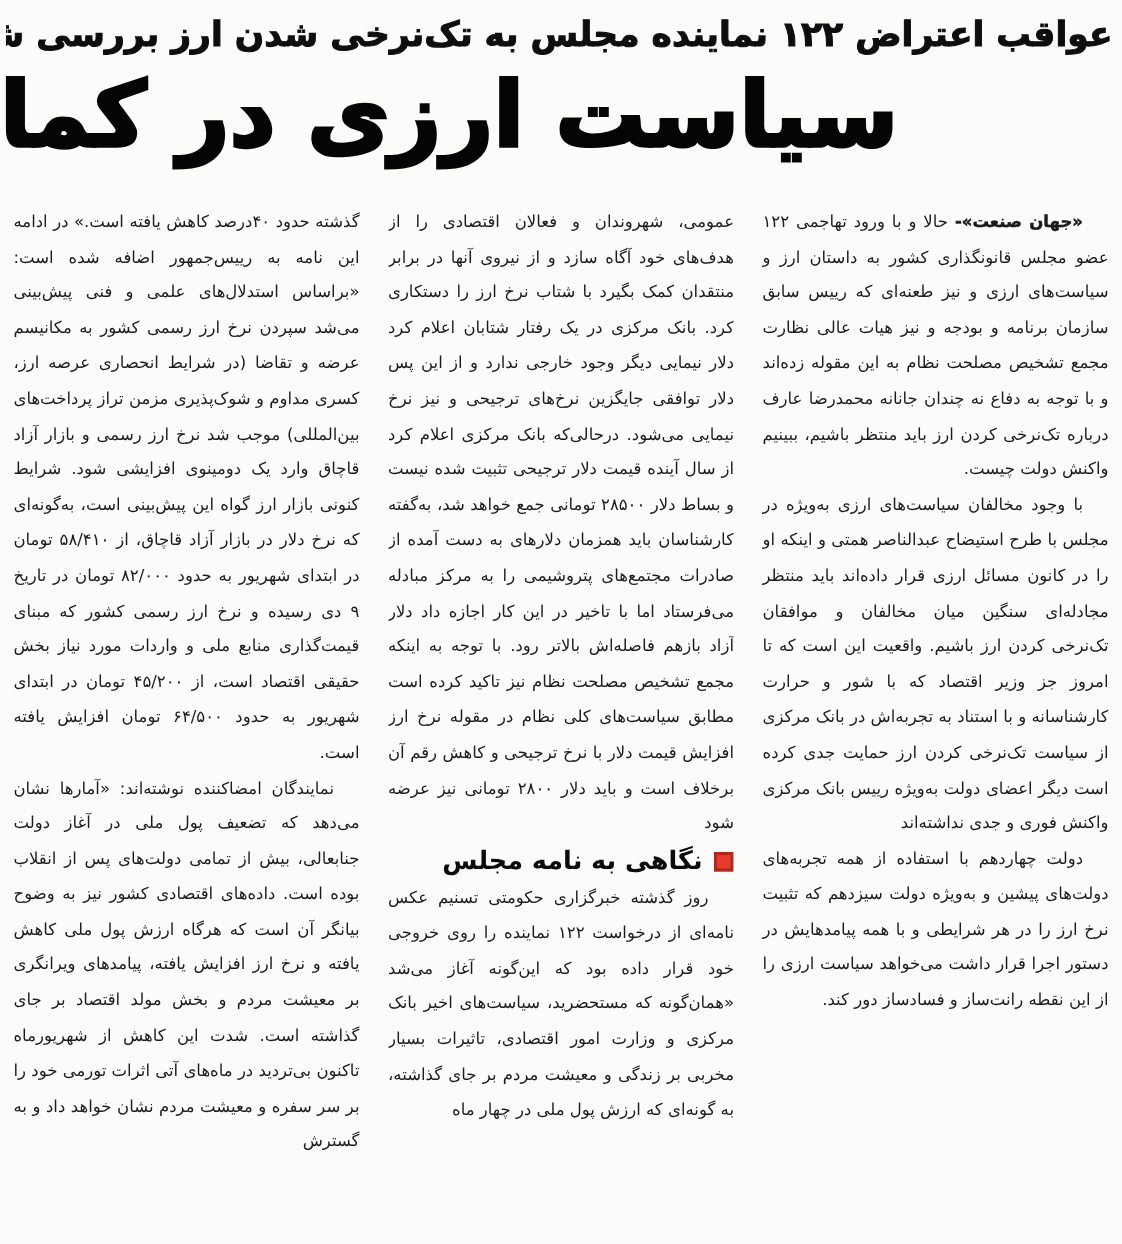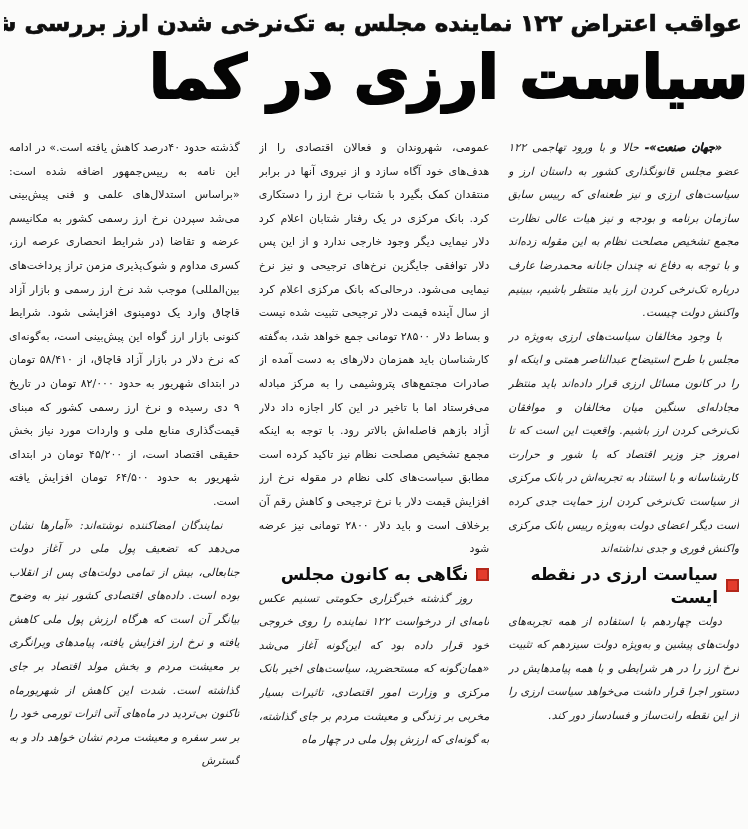--- a/index.html
+++ b/index.html
@@ -20,38 +20,38 @@
   .kicker{
     position:absolute;top:7px;right:6px;left:4px;
     text-align:right;
     font-size:23px;font-weight:bold;line-height:32px;
     white-space:nowrap;overflow:hidden;
     color:#0e0e0e;
     -webkit-text-stroke:0.7px #0e0e0e;
   }
   .headline{
     position:absolute;top:38px;left:0;right:0;margin:0;
-    text-align:right;
+    text-align:left;
     font-size:60px;line-height:78px;font-weight:bold;
     color:#050505;
     -webkit-text-stroke:2.2px #050505;
     letter-spacing:-1px;
   }
   .columns{
     position:absolute;top:136px;right:9px;left:9px;bottom:2px;
     display:flex;gap:19px;overflow:hidden;
   }
   .col{flex:1 1 0;overflow:hidden;}
   .para{
     margin:0;
     font-size:11px;line-height:23.6px;
     text-align:justify;
     color:var(--ink);
   }
-  .para.indent{text-indent:17px;font-style:italic;}
+  .para.indent{text-indent:17px;}
   .brand{font-weight:bold;-webkit-text-stroke:0.3px var(--ink);}
   .subhead{
     display:flex;align-items:center;gap:8px;
     margin:2px 0 1px;
     font-size:17px;line-height:23px;font-weight:bold;
     color:#0c0c0c;
   }
   .subhead .bullet{
     flex:0 0 auto;width:13px;height:13px;
     background:var(--accent-red);
@@ -64,33 +64,29 @@
 
 <div class="kicker">عواقب اعتراض ۱۲۲ نماینده مجلس به تک‌نرخی شدن ارز بررسی شد</div>
 
 <h1 class="headline">سیاست ارزی در کما</h1>
 
 <div class="columns">
 
   <div class="col">
     <p class="para indent"><span class="brand">«جهان صنعت»-</span> <span>حالا و با ورود تهاجمی ۱۲۲ عضو مجلس قانونگذاری کشور به داستان ارز و سیاست‌های ارزی و نیز طعنه‌ای که رییس سابق سازمان برنامه و بودجه و نیز هیات عالی نظارت مجمع تشخیص مصلحت نظام به این مقوله زده‌اند و با توجه به دفاع نه چندان جانانه محمدرضا عارف درباره تک‌نرخی کردن ارز باید منتظر باشیم، ببینیم واکنش دولت چیست.</span></p>
     <p class="para indent">با وجود مخالفان سیاست‌های ارزی به‌ویژه در مجلس با طرح استیضاح عبدالناصر همتی و اینکه او را در کانون مسائل ارزی قرار داده‌اند باید منتظر مجادله‌ای سنگین میان مخالفان و موافقان تک‌نرخی کردن ارز باشیم. واقعیت این است که تا امروز جز وزیر اقتصاد که با شور و حرارت کارشناسانه و با استناد به تجربه‌اش در بانک مرکزی از سیاست تک‌نرخی کردن ارز حمایت جدی کرده است دیگر اعضای دولت به‌ویژه رییس بانک مرکزی واکنش فوری و جدی نداشته‌اند</p>
-    <h3 class="subhead">
-      <span class="bullet"></span>
-      <span class="label">سیاست ارزی در نقطه ایست</span>
-    </h3>
     <p class="para indent">دولت چهاردهم با استفاده از همه تجربه‌های دولت‌های پیشین و به‌ویژه دولت سیزدهم که تثبیت نرخ ارز را در هر شرایطی و با همه پیامدهایش در دستور اجرا قرار داشت می‌خواهد سیاست ارزی را از این نقطه رانت‌ساز و فسادساز دور کند.</p>
 
   </div>
 
   <div class="col">
     <p class="para">عمومی، شهروندان و فعالان اقتصادی را از هدف‌های خود آگاه سازد و از نیروی آنها در برابر منتقدان کمک بگیرد با شتاب نرخ ارز را دستکاری کرد. بانک مرکزی در یک رفتار شتابان اعلام کرد دلار نیمایی دیگر وجود خارجی ندارد و از این پس دلار توافقی جایگزین نرخ‌های ترجیحی و نیز نرخ نیمایی می‌شود. درحالی‌که بانک مرکزی اعلام کرد از سال آینده قیمت دلار ترجیحی تثبیت شده نیست و بساط دلار ۲۸۵۰۰ تومانی جمع خواهد شد، به‌گفته کارشناسان باید همزمان دلارهای به دست آمده از صادرات مجتمع‌های پتروشیمی را به مرکز مبادله می‌فرستاد اما با تاخیر در این کار اجازه داد دلار آزاد بازهم فاصله‌اش بالاتر رود. با توجه به اینکه مجمع تشخیص مصلحت نظام نیز تاکید کرده است مطابق سیاست‌های کلی نظام در مقوله نرخ ارز افزایش قیمت دلار با نرخ ترجیحی و کاهش رقم آن برخلاف است و باید دلار ۲۸۰۰ تومانی نیز عرضه شود</p>
     <h3 class="subhead">
       <span class="bullet"></span>
-      <span class="label">نگاهی به کانون مجلس</span>
+      <span class="label">نگاهی به نامه مجلس</span>
     </h3>
     <p class="para indent">روز گذشته خبرگزاری حکومتی تسنیم عکس نامه‌ای از درخواست ۱۲۲ نماینده را روی خروجی خود قرار داده بود که این‌گونه آغاز می‌شد «همان‌گونه که مستحضرید، سیاست‌های اخیر بانک مرکزی و وزارت امور اقتصادی، تاثیرات بسیار مخربی بر زندگی و معیشت مردم بر جای گذاشته، به گونه‌ای که ارزش پول ملی در چهار ماه</p>
   </div>
 
   <div class="col">
     <p class="para">گذشته حدود ۴۰درصد کاهش یافته است.» در ادامه این نامه به رییس‌جمهور اضافه شده است: «براساس استدلال‌های علمی و فنی پیش‌بینی می‌شد سپردن نرخ ارز رسمی کشور به مکانیسم عرضه و تقاضا (در شرایط انحصاری عرصه ارز، کسری مداوم و شوک‌پذیری مزمن تراز پرداخت‌های بین‌المللی) موجب شد نرخ ارز رسمی و بازار آزاد قاچاق وارد یک دومینوی افزایشی شود. شرایط کنونی بازار ارز گواه این پیش‌بینی است، به‌گونه‌ای که نرخ دلار در بازار آزاد قاچاق، از ۵۸/۴۱۰ تومان در ابتدای شهریور به حدود ۸۲/۰۰۰ تومان در تاریخ ۹ دی رسیده و نرخ ارز رسمی کشور که مبنای قیمت‌گذاری منابع ملی و واردات مورد نیاز بخش حقیقی اقتصاد است، از ۴۵/۲۰۰ تومان در ابتدای شهریور به حدود ۶۴/۵۰۰ تومان افزایش یافته است.</p>
     <p class="para indent">نمایندگان امضاکننده نوشته‌اند: «آمارها نشان می‌دهد که تضعیف پول ملی در آغاز دولت جنابعالی، بیش از تمامی دولت‌های پس از انقلاب بوده است. داده‌های اقتصادی کشور نیز به وضوح بیانگر آن است که هرگاه ارزش پول ملی کاهش یافته و نرخ ارز افزایش یافته، پیامدهای ویرانگری بر معیشت مردم و بخش مولد اقتصاد بر جای گذاشته است. شدت این کاهش از شهریورماه تاکنون بی‌تردید در ماه‌های آتی اثرات تورمی خود را بر سر سفره و معیشت مردم نشان خواهد داد و به گسترش</p>
   </div>
 
 </div>

